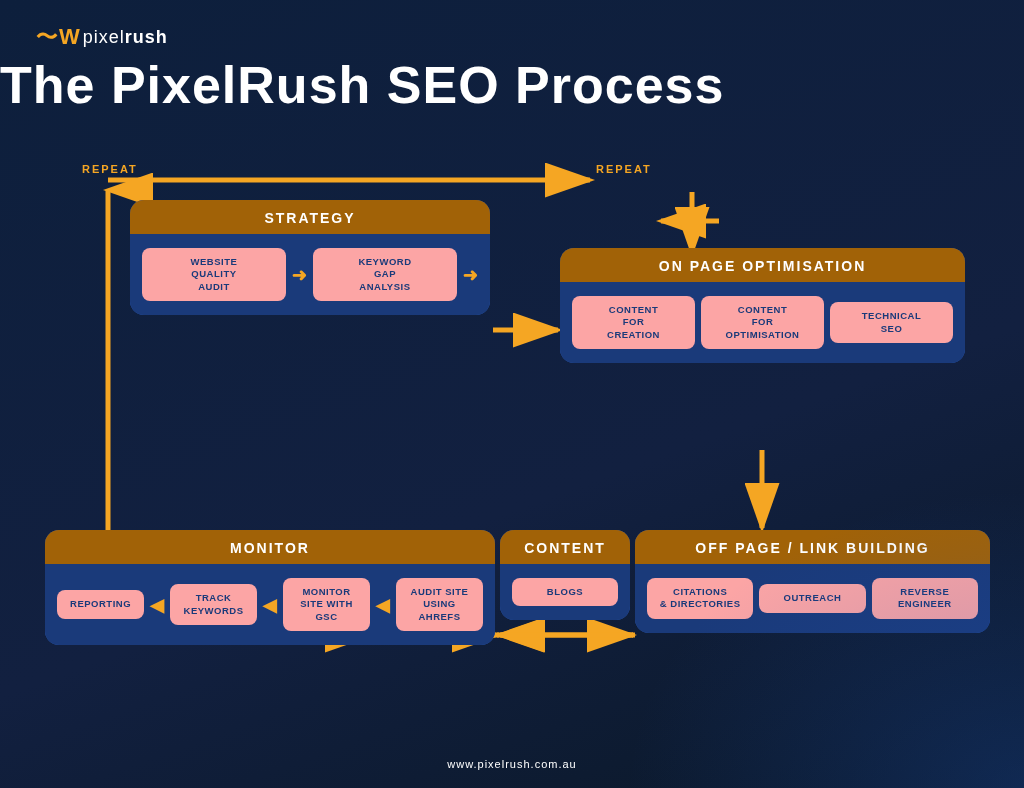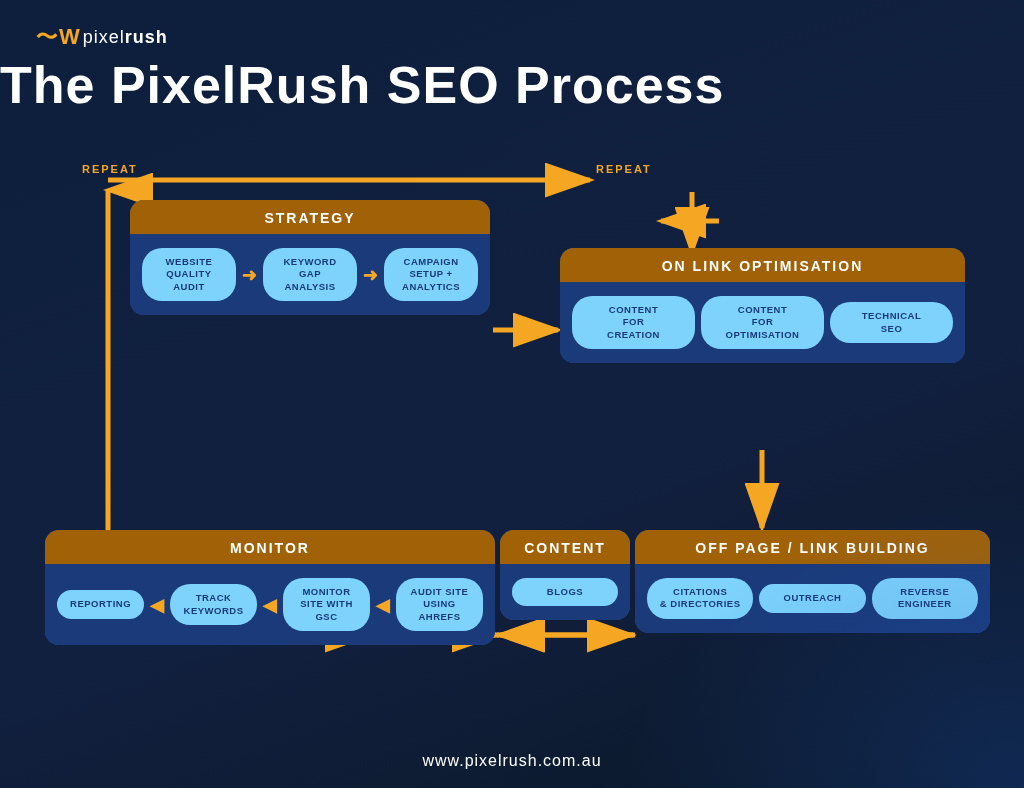--- a/index.html
+++ b/index.html
@@ -82,22 +82,22 @@
       background: #1a3a7a;
       border-radius: 0 0 14px 14px;
       padding: 14px 12px;
       display: flex;
       align-items: center;
       gap: 6px;
     }
 
     
     .item-box {
-      background: #7dd3fc;
-      border-radius: 20px;
+      background: #fca5a5;
+      border-radius: 8px;
       color: #1a3a7a;
       font-size: 9.5px;
       font-weight: 900;
       text-align: center;
       letter-spacing: 0.5px;
       padding: 8px 6px;
       line-height: 1.3;
       min-width: 72px;
       flex: 1;
     }
@@ -154,21 +154,21 @@
       letter-spacing: 2px;
     }
 
     
     .footer-url {
       position: absolute;
       bottom: 18px;
       left: 0; right: 0;
       text-align: center;
       color: white;
-      font-size: 16px;
+      font-size: 11px;
       font-weight: 400;
       letter-spacing: 1px;
     }
   </style>
 </head>
 <body>
 
 <div class="page">
 
   <div class="logo">
@@ -220,26 +220,25 @@
   <div class="repeat-label" style="top:163px; left:82px;">REPEAT</div>
   <div class="repeat-label" style="top:163px; left:596px;">REPEAT</div>
 
   <div class="section-box strategy-box">
     <div class="section-header">STRATEGY</div>
     <div class="section-body">
       <div class="item-box">WEBSITE<br>QUALITY<br>AUDIT</div>
       <div class="mini-arrow">➜</div>
       <div class="item-box">KEYWORD<br>GAP<br>ANALYSIS</div>
       <div class="mini-arrow">➜</div>
-      <div class="item-box">CAMPAIGN<br>SETUP +<br>ANALYTICS</div>
     </div>
   </div>
 
   <div class="section-box onpage-box">
-    <div class="section-header">ON LINK OPTIMISATION</div>
+    <div class="section-header">ON PAGE OPTIMISATION</div>
     <div class="section-body">
       <div class="item-box">CONTENT<br>FOR<br>CREATION</div>
       <div class="item-box">CONTENT<br>FOR<br>OPTIMISATION</div>
       <div class="item-box">TECHNICAL<br>SEO</div>
     </div>
   </div>
 
   <div class="section-box monitor-box">
     <div class="section-header">MONITOR</div>
     <div class="section-body">

